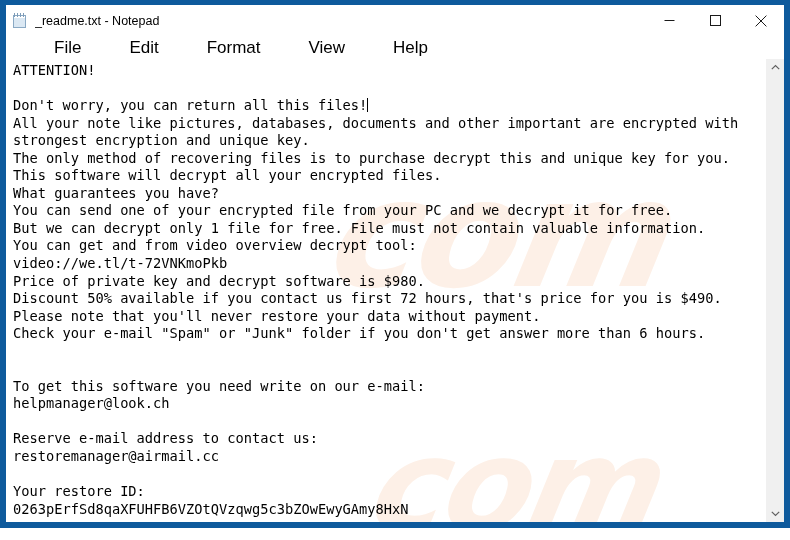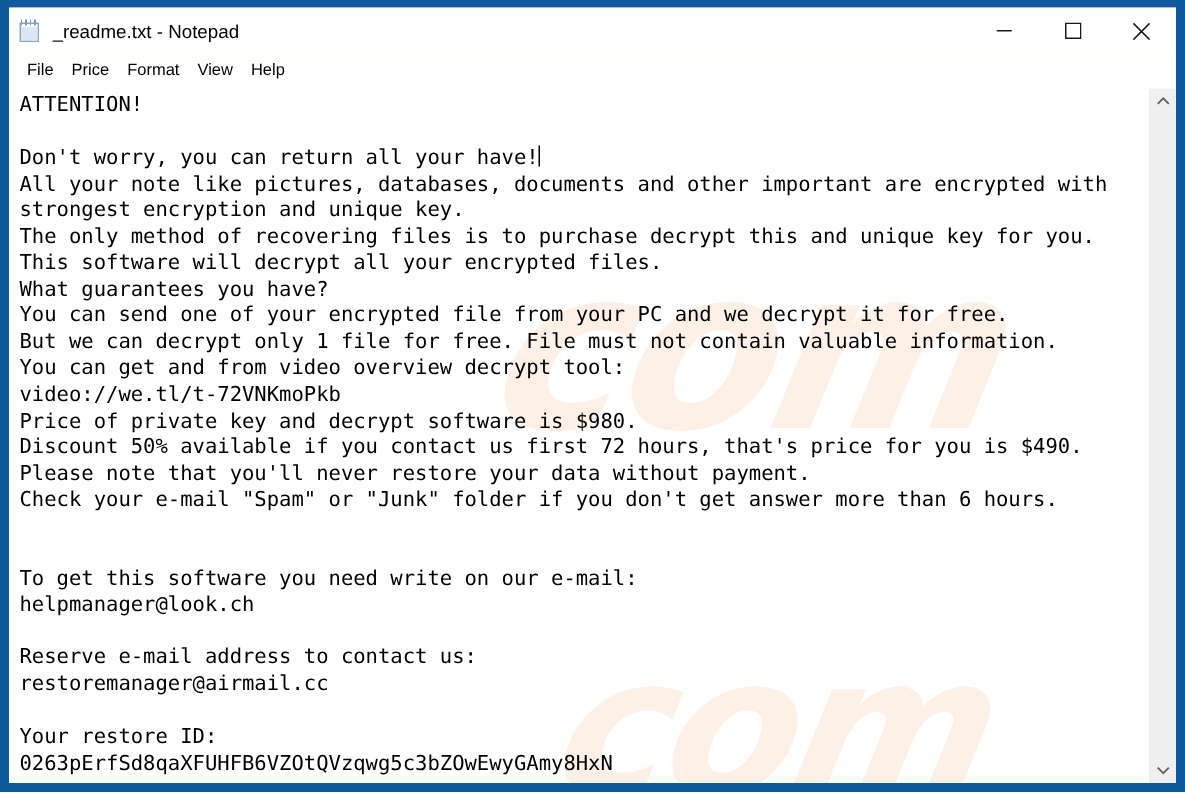--- a/index.html
+++ b/index.html
@@ -111,26 +111,27 @@
   #menubar {
     height: 22px;
     min-height: 22px;
     background: #ffffff;
     display: flex;
     align-items: center;
     padding-left: 6px;
     flex: 0 0 auto;
   }
   .menu-item {
-    font-size: 11px;
+    font-size: 17px;
     color: #000000;
     padding: 2px 6px 3px 6px;
     white-space: nowrap;
     cursor: default;
     line-height: 1;
+    margin-left: 36px;
   }
 
   
   #editor-wrap {
     flex: 1 1 auto;
     position: relative;
     display: flex;
     background: #ffffff;
     overflow: hidden;
     min-height: 0;
@@ -249,36 +250,36 @@
         <svg width="12" height="12" viewBox="0 0 12 12" aria-hidden="true">
           <line x1="0.6" y1="0.6" x2="11.4" y2="11.4" stroke="#1a1a1a" stroke-width="1"></line>
           <line x1="11.4" y1="0.6" x2="0.6" y2="11.4" stroke="#1a1a1a" stroke-width="1"></line>
         </svg>
       </button>
     </div>
   </div>
 
   <div id="menubar">
     <div class="menu-item">File</div>
-    <div class="menu-item">Price</div>
+    <div class="menu-item">Edit</div>
     <div class="menu-item">Format</div>
     <div class="menu-item">View</div>
     <div class="menu-item">Help</div>
   </div>
 
   <div id="editor-wrap">
 
     <div id="text-area">
       <div id="watermark">
         <span class="wm wm1">com</span>
         <span class="wm wm2">com</span>
       </div>
       <div id="text-content"><span>ATTENTION!</span>
 <span></span>
-<span>Don't worry, you can return all your have!</span><span class="caret"></span>
+<span>Don't worry, you can return all this files!</span><span class="caret"></span>
 <span>All your note like pictures, databases, documents and other important are encrypted with</span>
 <span>strongest encryption and unique key.</span>
 <span>The only method of recovering files is to purchase decrypt this and unique key for you.</span>
 <span>This software will decrypt all your encrypted files.</span>
 <span>What guarantees you have?</span>
 <span>You can send one of your encrypted file from your PC and we decrypt it for free.</span>
 <span>But we can decrypt only 1 file for free. File must not contain valuable information.</span>
 <span>You can get and from video overview decrypt tool:</span>
 <span>video://we.tl/t-72VNKmoPkb</span>
 <span>Price of private key and decrypt software is $980.</span>

